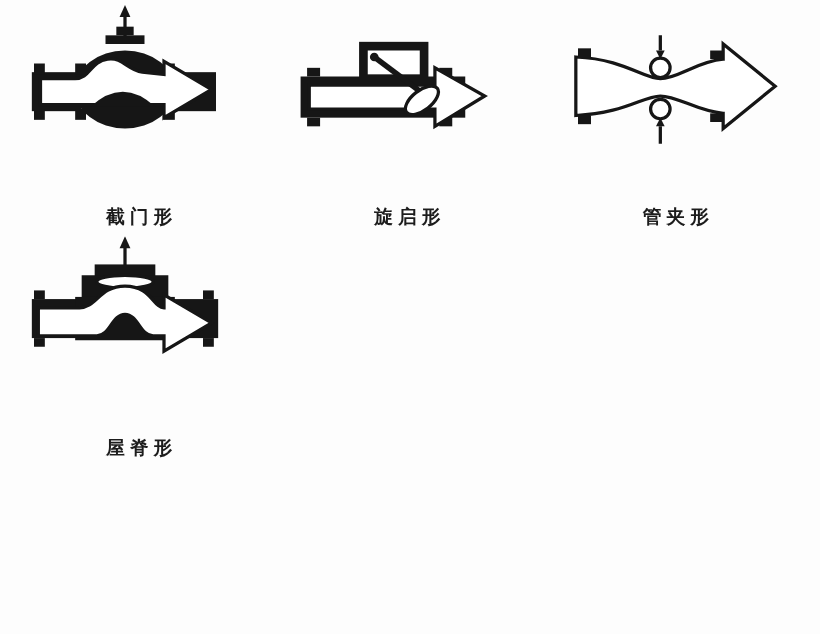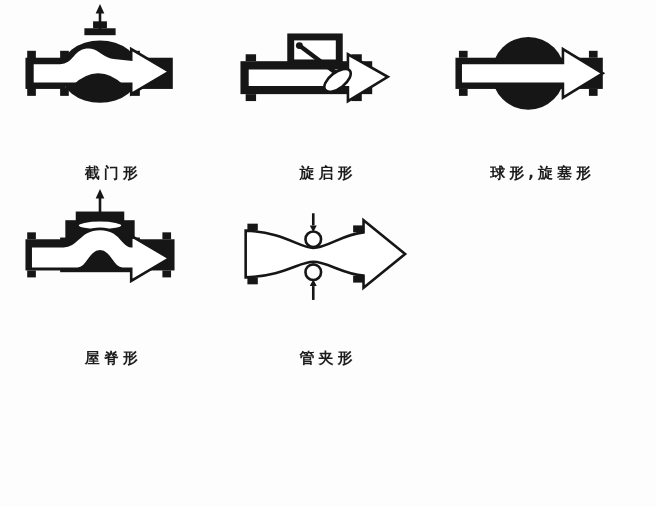--- a/index.html
+++ b/index.html
@@ -76,39 +76,45 @@
       </g>
       <g>
         <line x1="72" y1="48" x2="120" y2="84" stroke="#161616" stroke-width="5"></line>
         <circle cx="72" cy="48" r="4" class="ink"></circle>
         <ellipse cx="116" cy="88" rx="18" ry="9" class="wht" transform="rotate(-38 116 88)"></ellipse>
       </g>
     </svg>
     <figcaption>旋启形</figcaption>
   </figure>
 
+
+
+
   <figure class="cell">
     <svg viewBox="0 0 210 150">
       <g>
-        <rect x="4" y="62" width="50" height="36" class="ink"></rect>
-        <rect x="122" y="62" width="52" height="36" class="ink"></rect>
-        <rect x="8" y="54" width="10" height="8" class="ink"></rect>
-        <rect x="8" y="98" width="10" height="8" class="ink"></rect>
-        <rect x="158" y="54" width="10" height="8" class="ink"></rect>
-        <rect x="158" y="98" width="10" height="8" class="ink"></rect>
-        <circle cx="88" cy="80" r="42" class="ink"></circle>
+        <path class="wht" stroke-width="4" d="M10,48 C55,50 72,68 88,68 C104,68 122,52 146,50 L146,36 L194,75 L146,114 L146,100 C122,98 104,84 88,84 C72,84 55,100 10,102 Z"></path>
+        <rect x="12" y="40" width="12" height="8" class="ink"></rect>
+        <rect x="12" y="102" width="12" height="8" class="ink"></rect>
+        <rect x="134" y="42" width="12" height="8" class="ink"></rect>
+        <rect x="134" y="100" width="12" height="8" class="ink"></rect>
       </g>
       <g>
-        <polygon class="wht" points="10,68 128,68 128,52 174,80 128,108 128,92 10,92"></polygon>
+        <circle cx="88" cy="58" r="9" class="wht" stroke-width="4"></circle>
+        <circle cx="88" cy="96" r="9" class="wht" stroke-width="4"></circle>
+      </g>
+      <g>
+        <line x1="88" y1="28" x2="88" y2="42" class="thin"></line>
+        <polygon points="84,42 88,50 92,42" class="ink"></polygon>
+        <line x1="88" y1="128" x2="88" y2="112" class="thin"></line>
+        <polygon points="84,112 88,104 92,112" class="ink"></polygon>
       </g>
     </svg>
-    <figcaption>球形,旋塞形</figcaption>
+    <figcaption>管夹形</figcaption>
   </figure>
-
-
 
   <figure class="cell">
     <svg viewBox="0 0 210 150">
       <g>
         <line x1="90" y1="28" x2="90" y2="8" class="thin"></line>
         <polygon points="85,11 90,0 95,11" class="ink"></polygon>
         <rect x="62" y="26" width="56" height="12" class="ink"></rect>
       </g>
       <g>
         <rect x="50" y="36" width="80" height="26" class="ink"></rect>
@@ -121,37 +127,14 @@
         <rect x="162" y="50" width="10" height="8" class="ink"></rect>
         <rect x="162" y="94" width="10" height="8" class="ink"></rect>
       </g>
       <g>
         <path class="wht" d="M10,66 L48,66 C64,66 66,46 90,46 C114,46 116,66 126,66 L126,54 L170,80 L126,106 L126,92 L116,92 C104,92 102,72 90,72 C78,72 76,92 64,92 L10,92 Z"></path>
       </g>
     </svg>
     <figcaption>屋脊形</figcaption>
   </figure>
 
-  <figure class="cell">
-    <svg viewBox="0 0 210 150">
-      <g>
-        <path class="wht" stroke-width="4" d="M10,48 C55,50 72,68 88,68 C104,68 122,52 146,50 L146,36 L194,75 L146,114 L146,100 C122,98 104,84 88,84 C72,84 55,100 10,102 Z"></path>
-        <rect x="12" y="40" width="12" height="8" class="ink"></rect>
-        <rect x="12" y="102" width="12" height="8" class="ink"></rect>
-        <rect x="134" y="42" width="12" height="8" class="ink"></rect>
-        <rect x="134" y="100" width="12" height="8" class="ink"></rect>
-      </g>
-      <g>
-        <circle cx="88" cy="58" r="9" class="wht" stroke-width="4"></circle>
-        <circle cx="88" cy="96" r="9" class="wht" stroke-width="4"></circle>
-      </g>
-      <g>
-        <line x1="88" y1="28" x2="88" y2="42" class="thin"></line>
-        <polygon points="84,42 88,50 92,42" class="ink"></polygon>
-        <line x1="88" y1="128" x2="88" y2="112" class="thin"></line>
-        <polygon points="84,112 88,104 92,112" class="ink"></polygon>
-      </g>
-    </svg>
-    <figcaption>管夹形</figcaption>
-  </figure>
-
   <div></div>
 </div>
 
 </body></html>

